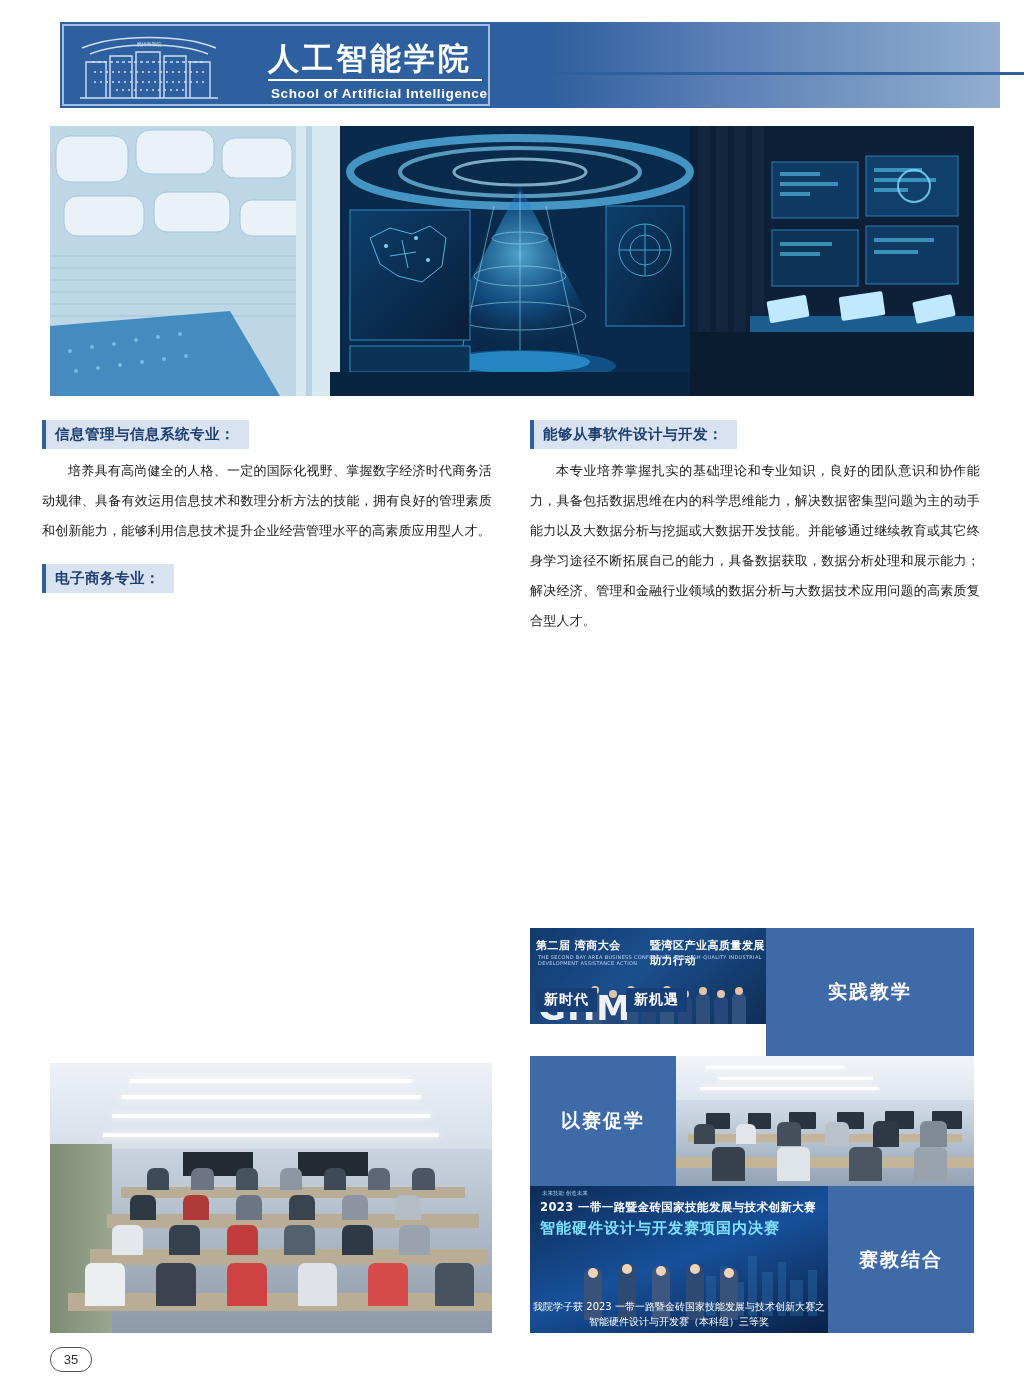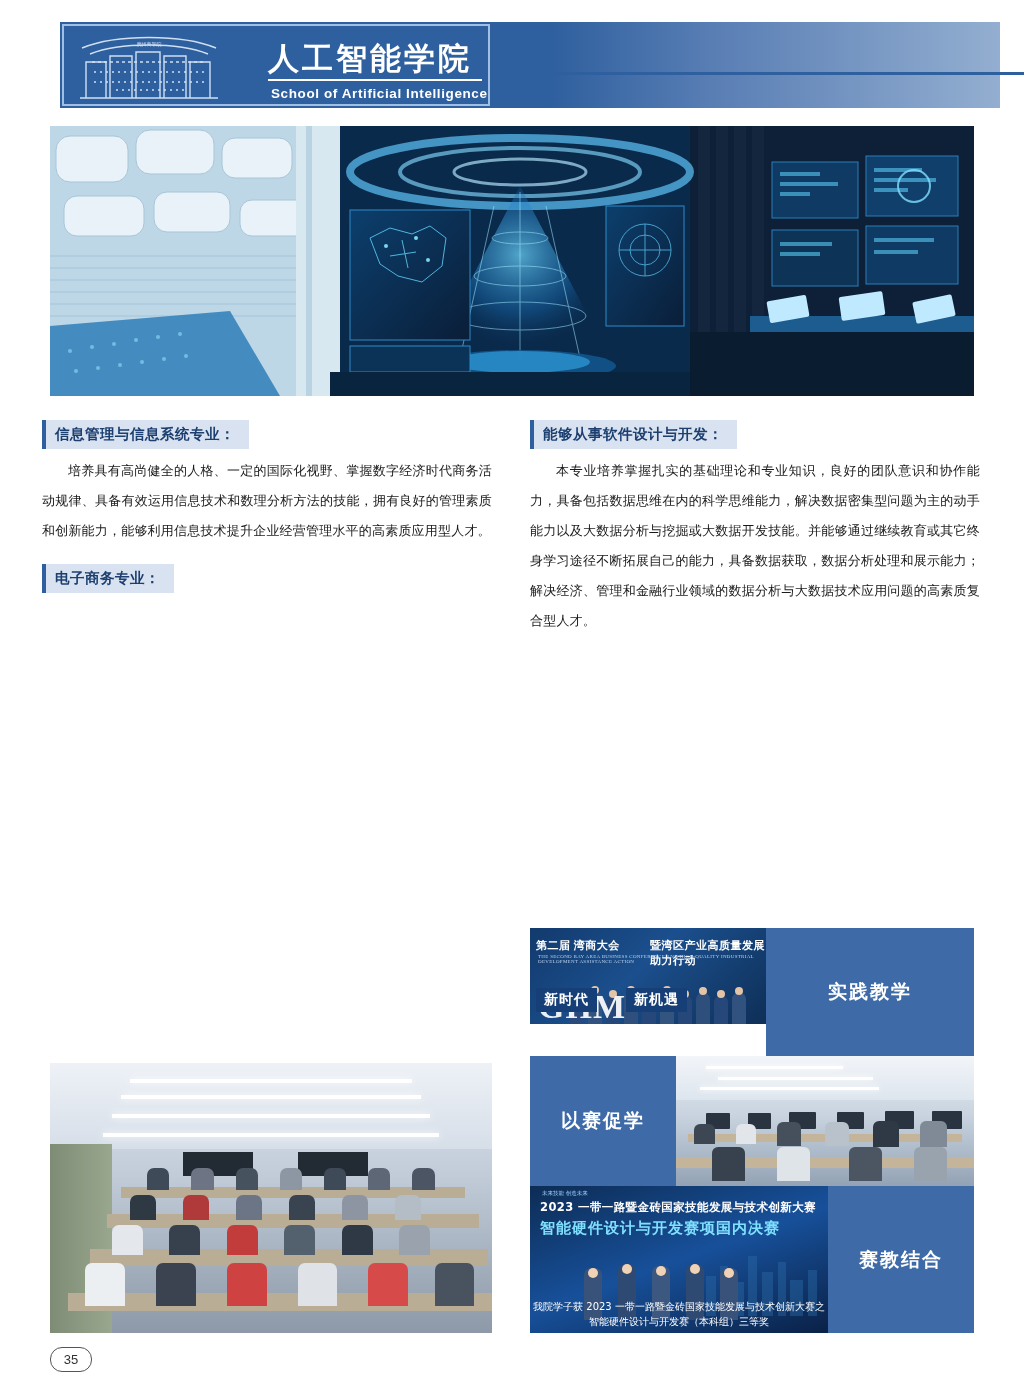--- a/index.html
+++ b/index.html
@@ -438,21 +438,21 @@
     <div class="stu" style="left:24%; top:74%; width:9%; height:16%; background:#3a434f;"></div>
     <div class="stu" style="left:40%; top:74%; width:9%; height:16%; background:#cf4242;"></div>
     <div class="stu" style="left:56%; top:74%; width:9%; height:16%; background:#dfe3e7;"></div>
     <div class="stu" style="left:72%; top:74%; width:9%; height:16%; background:#d64a4a;"></div>
     <div class="stu" style="left:87%; top:74%; width:9%; height:16%; background:#49525f;"></div>
   </div>
 </div>
 
 <div class="grid-right">
 
-  <div class="g-cell" style="left:0; top:0; width:236px; height:96px;font-family:Liberation Serif, serif;">
+  <div class="g-cell" style="left:0; top:0; width:236px; height:96px;">
     <div class="posterA">
       <div class="hdr">第二届 湾商大会</div>
       <div class="hdr" style="left:120px;">暨湾区产业高质量发展助力行动</div>
       <div class="sub">THE SECOND BAY AREA BUSINESS CONFERENCE AND HIGH-QUALITY INDUSTRIAL DEVELOPMENT ASSISTANCE ACTION</div>
       <div class="people">
         <span class="ppl" style="left:0px;  height:56px; background:#2a4a7d;"></span>
           <span class="head" style="left:3px; top:22px;"></span>
         <span class="ppl" style="left:18px; height:58px; background:#32537f;"></span>
           <span class="head" style="left:21px; top:20px;"></span>
         <span class="ppl" style="left:36px; height:54px; background:#26477a;"></span>

